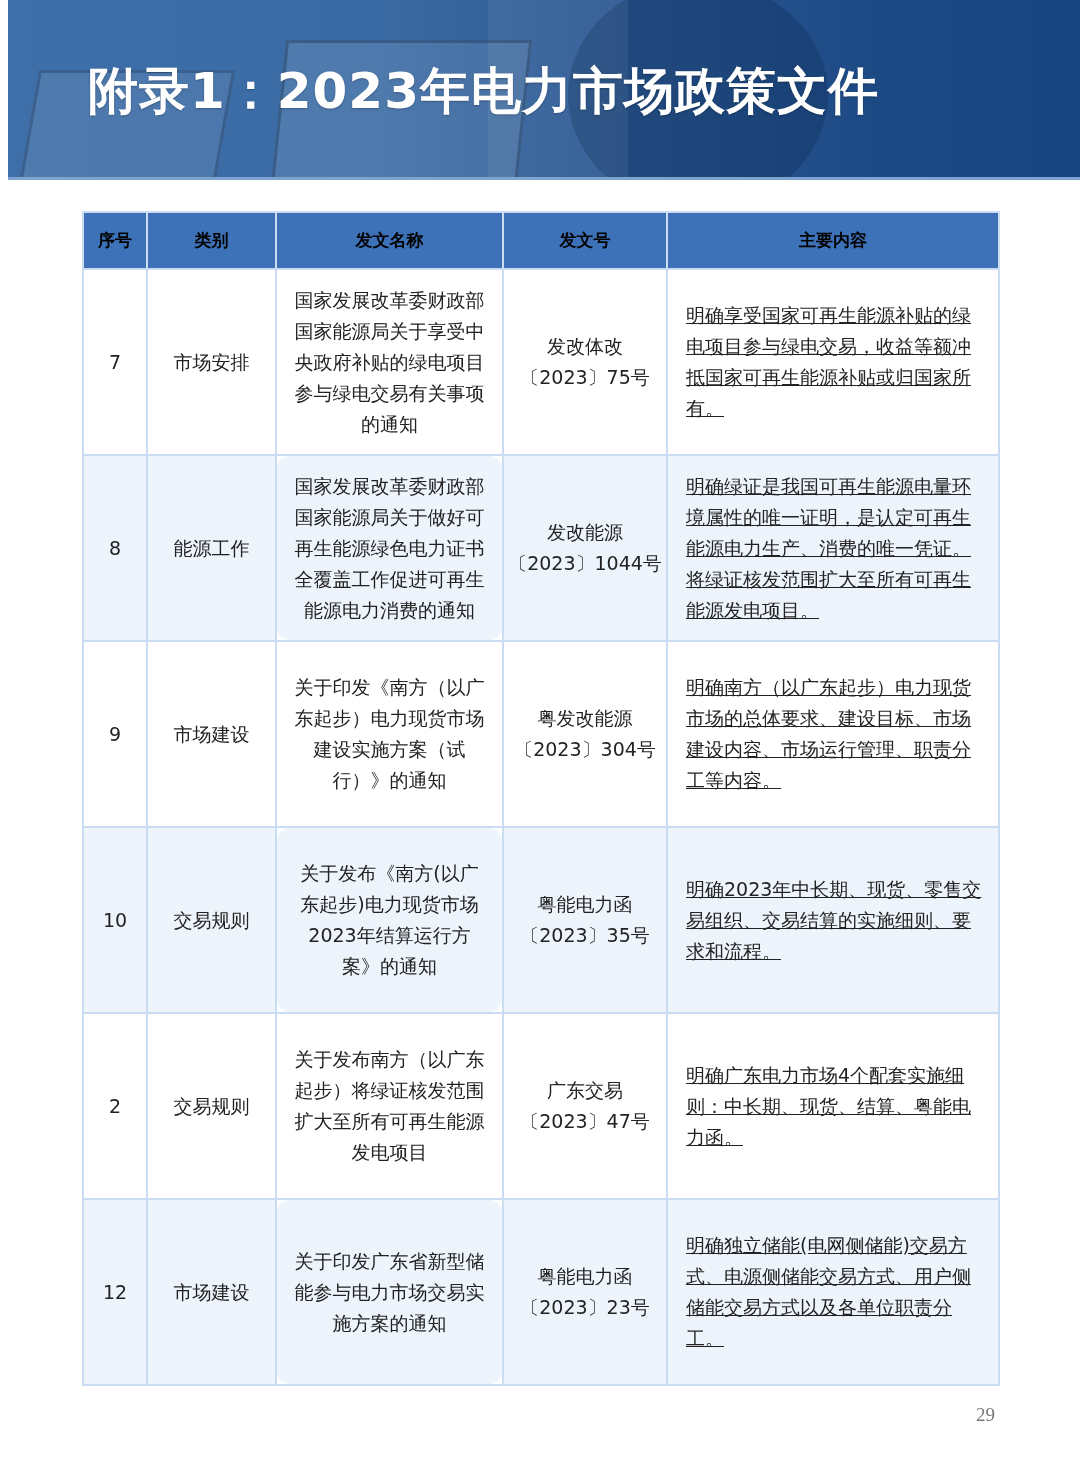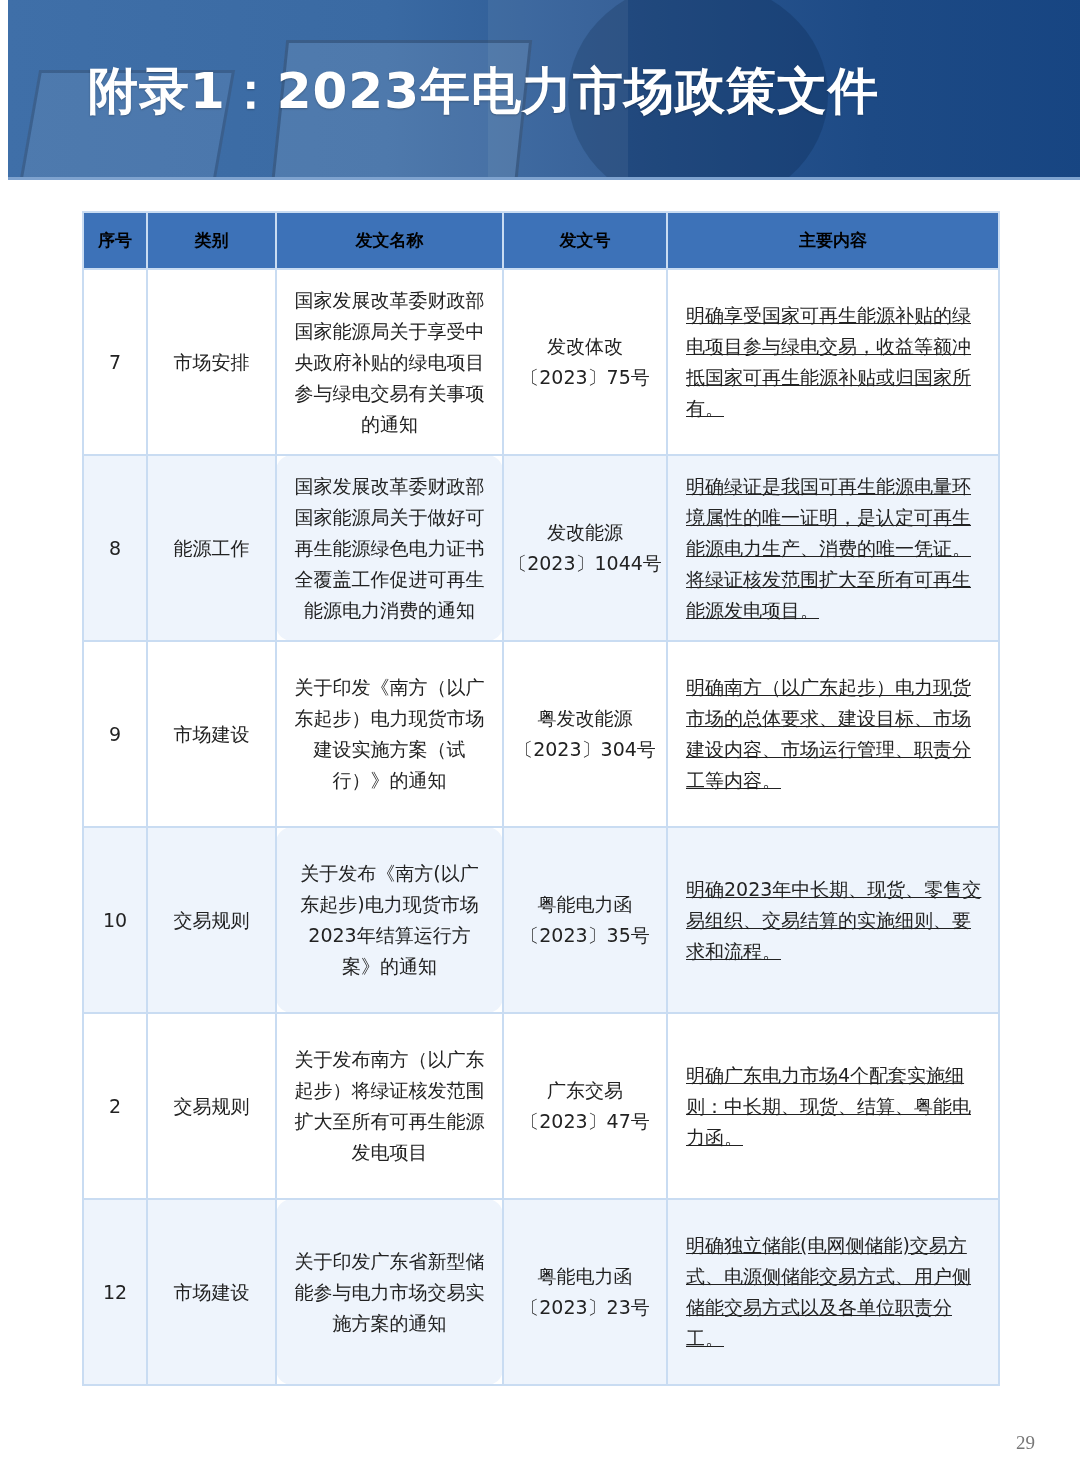--- a/index.html
+++ b/index.html
@@ -23,22 +23,22 @@
   table.policy th { background:#3d72b8; color:#000000; font-size:17px; font-weight:bold; height:55px;
                     border:2px solid #c9dcf2; text-align:center; vertical-align:middle; padding:0; }
   table.policy td { border:2px solid #c9dcf2; font-size:19px; line-height:31px; vertical-align:middle; padding:0; color:#222; }
   table.policy tr.row { height:186px; }
   table.policy tr.alt td { background:#eef4fc; }
   td.num { text-align:center; font-size:22px; }
   td.cat { text-align:center; }
   td.name { text-align:center; padding:0 14px !important;border-radius:16px; }
   td.doc { text-align:center; }
   td.content { text-align:left; padding:0 16px 0 18px !important;text-decoration:underline; }
-  .page-num { position:absolute; left:1016px; top:1404px; font-family:"Liberation Serif", "DejaVu Serif", serif;
-              font-size:19px; color:#777;margin-top:28px; }
+  .page-num { position:absolute; left:976px; top:1404px; font-family:"Liberation Serif", "DejaVu Serif", serif;
+              font-size:19px; color:#777; }
 </style>
 </head>
 <body>
 
 <div class="banner">
   <div class="shape4"></div>
   <div class="shape3"></div>
   <div class="shape2"></div>
   <div class="shape1"></div>
   <div class="bottom-line"></div>

